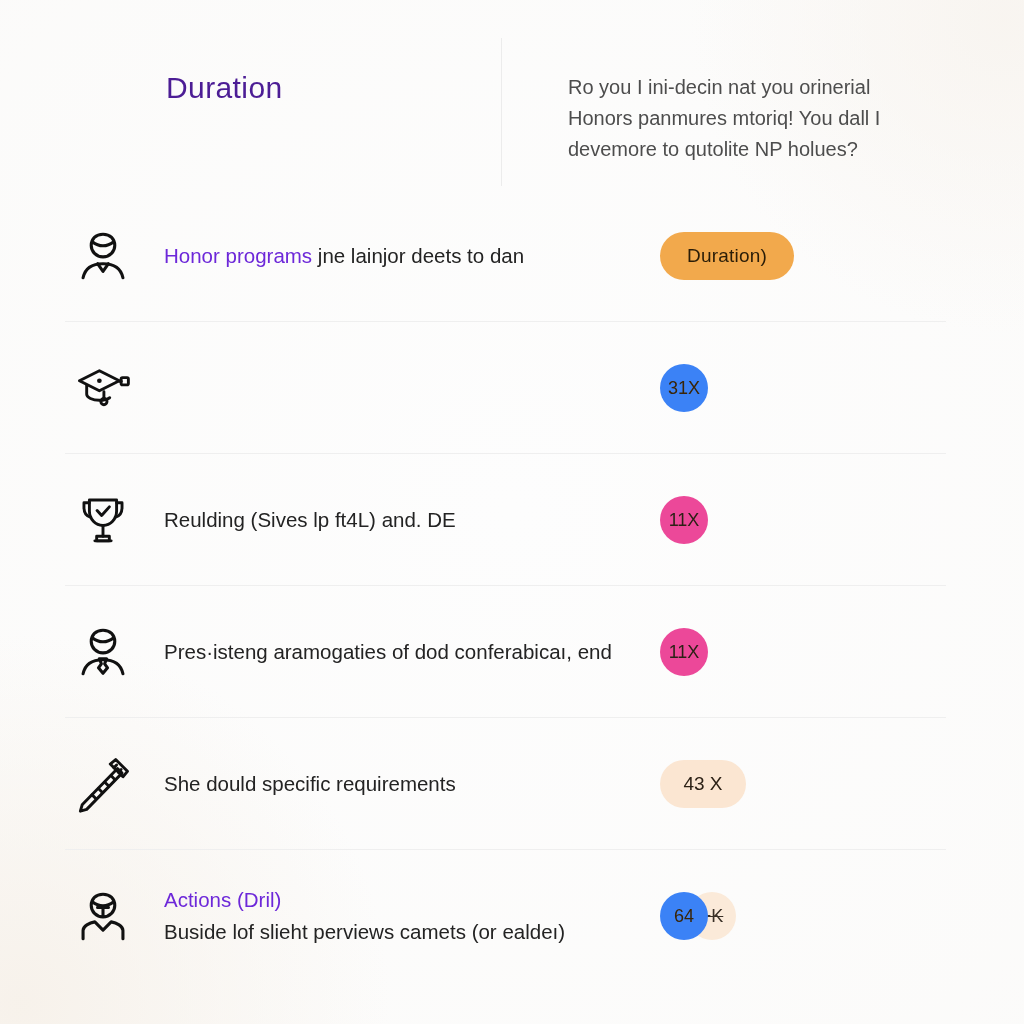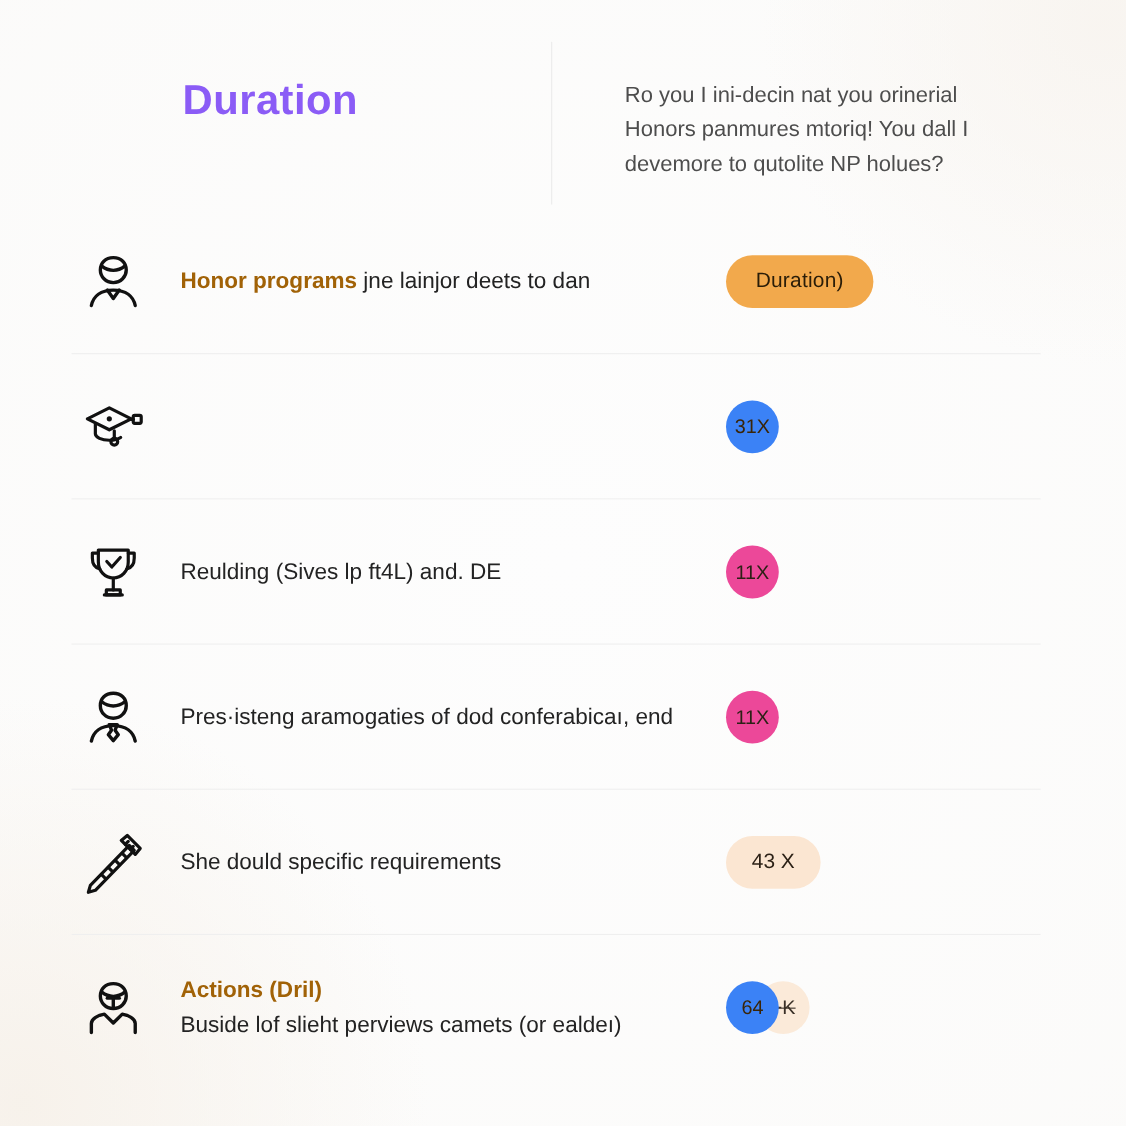--- a/index.html
+++ b/index.html
@@ -39,24 +39,24 @@
     position: absolute;
     left: 0; top: 0;
     width: 1024px;
     height: 190px;
   }
 
   .header-title {
     position: absolute;
     left: 166px;
     top: 71px;
-    font-size: 38px;
-    font-weight: 700;
+    font-size: 30px;
+    font-weight: 400;
     letter-spacing: 0.4px;
-    color: #8b5cf6;
+    color: #4c1d95;
   }
 
   .header-divider {
     position: absolute;
     left: 501px;
     top: 38px;
     width: 1px;
     height: 148px;
     background: #ececec;
   }
@@ -114,22 +114,22 @@
     left: 164px;
     top: 50%;
     transform: translateY(-50%);
     width: 470px;
     font-size: 20.5px;
     line-height: 32px;
     color: #232323;
     font-weight: 400;
   }
   .row-text .lead {
-    font-weight: 700;
-    color: #a16207;
+    font-weight: 400;
+    color: #6d28d9;
   }
 
   
   .row-badge {
     position: absolute;
     left: 660px;
     top: 50%;
     transform: translateY(-50%);
     width: 200px;
     height: 72px;

